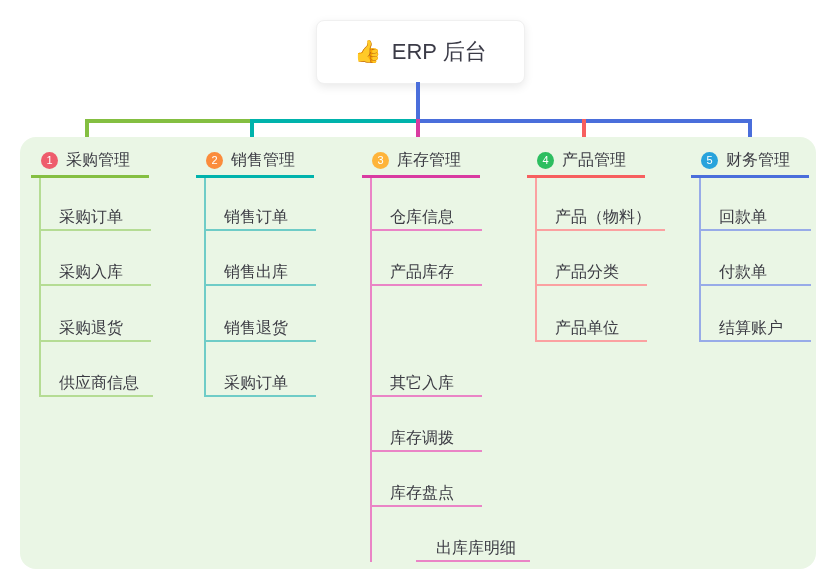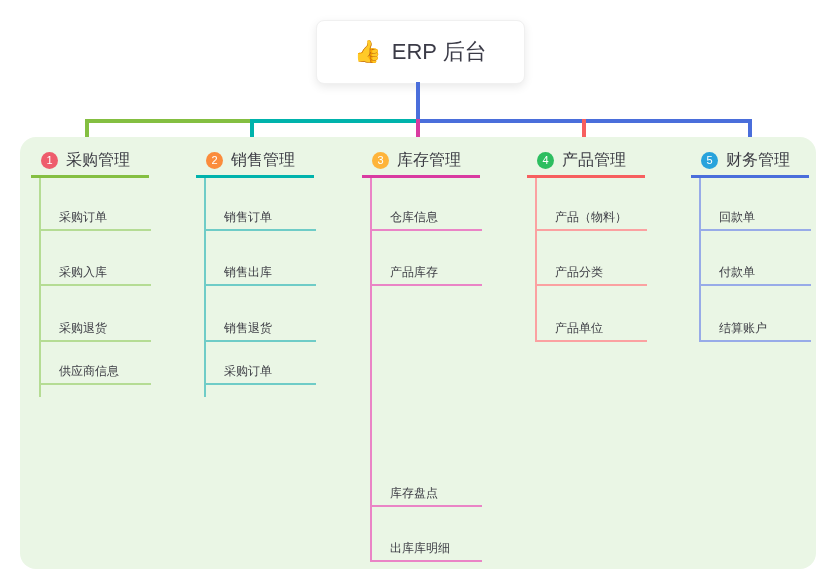--- a/index.html
+++ b/index.html
@@ -44,25 +44,25 @@
     background:var(--badge);color:#ffffff;font-size:11px;line-height:17px;
     text-align:center;margin:0 8px 0 10px;
   }
   .spine{position:absolute;left:8px;top:41px;width:2px;background:var(--child-line);}
   .b0 .spine,.b1 .spine{height:219px;}
   .b2 .spine{height:384px;}
   .b3 .spine,.b4 .spine{height:164px;}
   .child{
     position:absolute;left:8px;height:26px;min-width:78px;
     padding:0 14px 0 20px;border-bottom:2px solid var(--child-line);
-    font-size:12px;color:#3c3c44;white-space:nowrap;
+    font-size:16px;color:#3c3c44;white-space:nowrap;
     display:flex;align-items:flex-end;line-height:24px;cursor:pointer;
   }
-  .r0{top:66px;} .r1{top:121px;} .r2{top:177px;} .r3{top:220px;text-align:center;}
-  .r4{top:287px;} .r5{top:342px;font-family:Liberation Serif, serif;} .r6{top:397px;}
+  .r0{top:66px;} .r1{top:121px;} .r2{top:177px;} .r3{top:232px;text-align:center;}
+  .r4{top:287px;} .r5{top:342px;font-family:Liberation Serif, serif;} .r6{top:397px;margin-left:46px;}
 </style>
 </head>
 <body>
 
 <div class="canvas">
 
   <div class="root-card">
     <span class="root-icon">👍</span>
     <span>ERP 后台</span>
   </div>
@@ -104,20 +104,22 @@
     </div>
 
     <div class="branch b2 bc2" style="--line: #d93ba1; --child-line: #ea84c6; --badge: #feb43a;">
       <div class="branch-header">
         <span class="badge">3</span>
         <span>库存管理</span>
       </div>
       <div class="spine"></div>
       <div class="child r0">仓库信息</div>
       <div class="child r1">产品库存</div>
+      <div class="child r3">其它入库</div>
+      <div class="child r4">库存调拨</div>
       <div class="child r5">库存盘点</div>
       <div class="child r6">出库库明细</div>
     </div>
 
     <div class="branch b3 bc3" style="--line: #f75f5f; --child-line: #fba1a1; --badge: #2dbe60;">
       <div class="branch-header">
         <span class="badge">4</span>
         <span>产品管理</span>
       </div>
       <div class="spine"></div>

